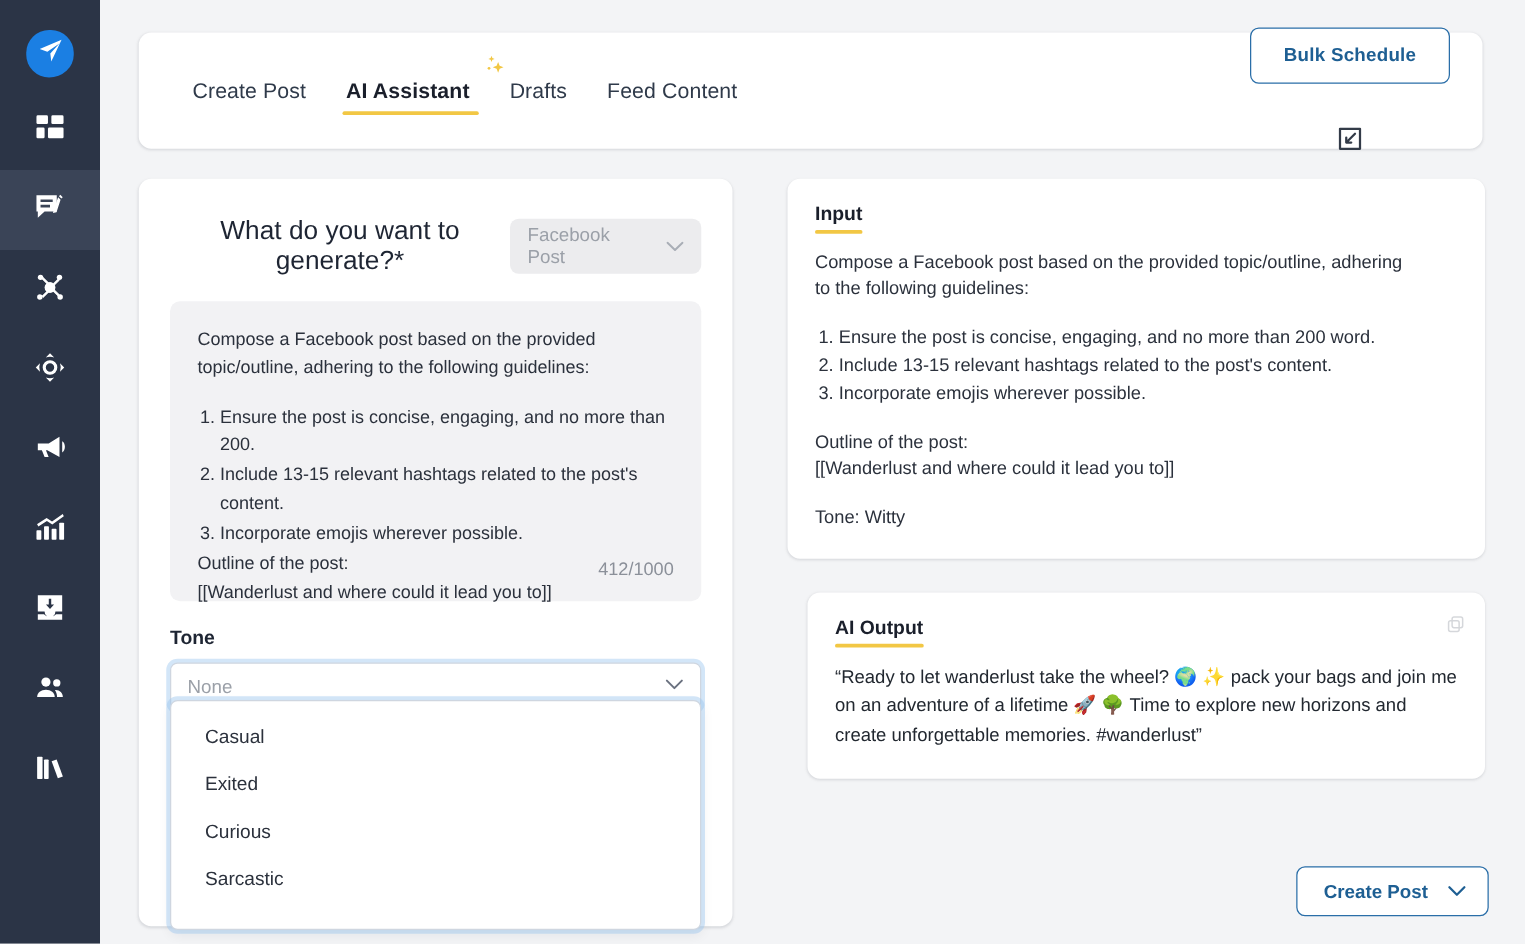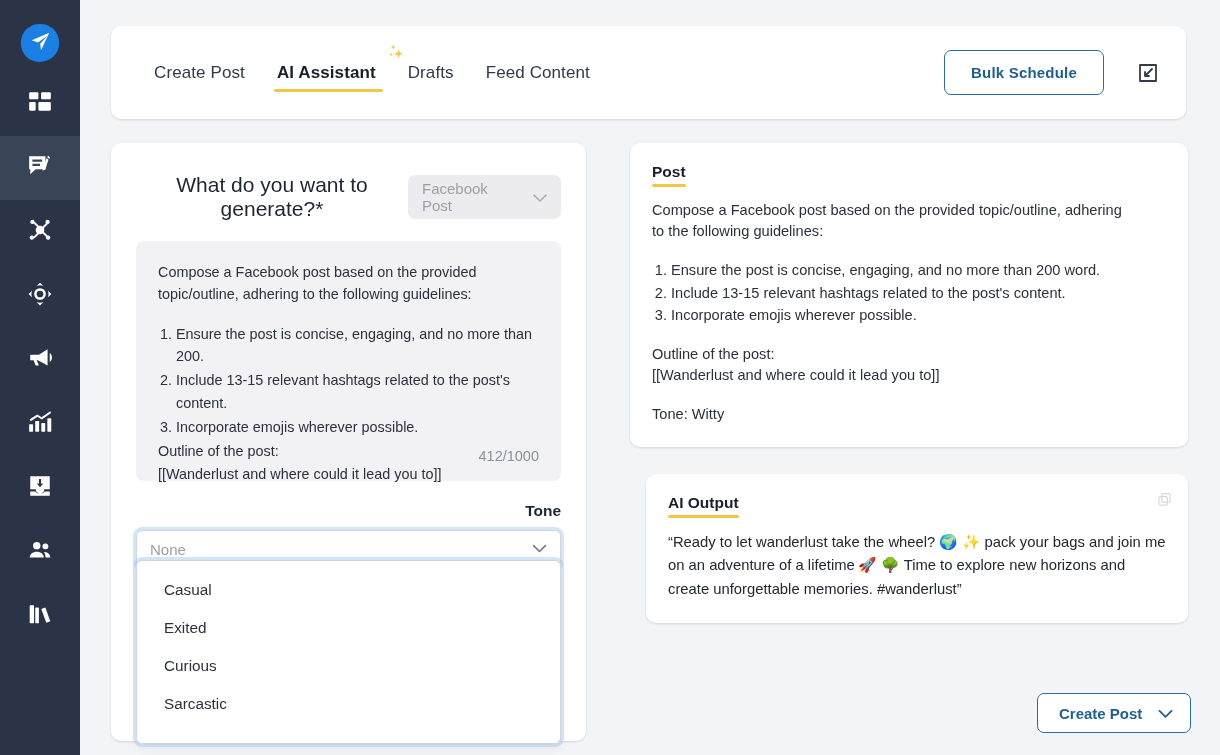--- a/index.html
+++ b/index.html
@@ -58,21 +58,21 @@
   .tab.active .tab-underline {
     position: absolute; left: 13px; right: 9px; bottom: -9px;
     height: 3px; background: #f2c744; border-radius: 2px;
   }
   .sparkles {
     position: absolute; right: -14px; top: -20px;
     width: 26px; height: 24px; pointer-events: none;
   }
   .header-right {
     margin-left: auto; display: flex; align-items: center;
-    gap: 32px; padding-right: 26px;
+    gap: 32px; padding-right: 26px; flex-direction: column;
   }
   .bulk-btn {
     border: 1.6px solid #2a6ea8; color: #1e5f93;
     background: #fff; border-radius: 7px;
     font-size: 15px; font-weight: bold;
     padding: 13px 26px; cursor: pointer; letter-spacing: .2px;
   }
   .compose-icon { width: 24px; height: 24px; cursor: pointer; }
 
   
@@ -101,21 +101,21 @@
     cursor: text;
   }
   .prompt-box p { margin: 0; }
   .prompt-box ol { margin: 17px 0 0 18px; }
   .prompt-box ol li { margin-bottom: 2px; }
   .prompt-outline { margin-top: 18px; }
   .char-count {
     position: absolute; right: 22px; bottom: 14px;
     color: #8b9099; font-size: 14.5px;
   }
-  .tone-label { margin-top: 21px; font-size: 15.5px; font-weight: bold; color: #1e2533; text-align: right; }
+  .tone-label { margin-top: 21px; font-size: 15.5px; font-weight: bold; color: #1e2533; }
   .tone-select {
     margin-top: 10px; height: 38px;
     background: #fff; border: 1px solid #cfd6e0; border-radius: 6px;
     box-shadow: 0 0 0 3px rgba(158,199,240,.45);
     display: flex; align-items: center; justify-content: space-between;
     padding: 0 13px; cursor: pointer; gap: 16px;
   }
   .tone-select .ph { color: #9ba0a8; font-size: 15px; }
   .dropdown {
     position: absolute; left: 25px; top: 417px;
@@ -347,21 +347,21 @@
       <div class="dd-item">Casual</div>
       <div class="dd-item">Exited</div>
       <div class="dd-item">Curious</div>
       <div class="dd-item">Sarcastic</div>
     </div>
   </div>
 
   <div class="right-col">
 
     <div class="panel">
-      <div class="panel-title">Post</div>
+      <div class="panel-title">Input</div>
       <div class="panel-body">
         <div>Compose a Facebook post based on the provided topic/outline, adhering</div>
         <div>to the following guidelines:</div>
         <ol>
           <li>Ensure the post is concise, engaging, and no more than 200 word.</li>
           <li>Include 13-15 relevant hashtags related to the post's content.</li>
           <li>Incorporate emojis wherever possible.</li>
         </ol>
         <div class="blk">Outline of the post:</div>
         <div>[[Wanderlust and where could it lead you to]]</div>

